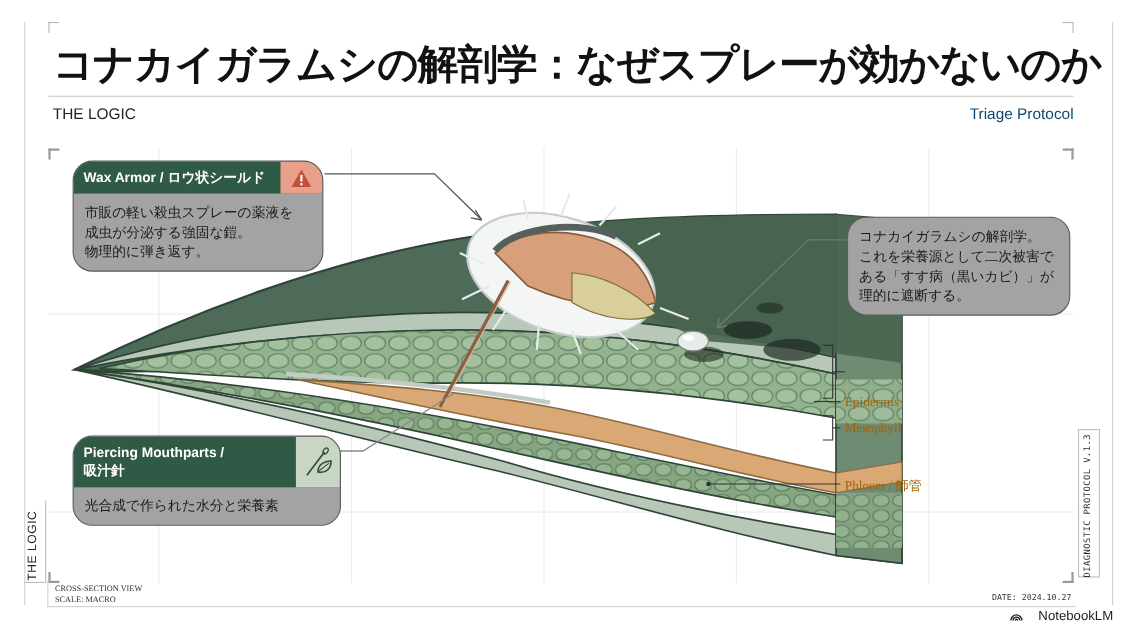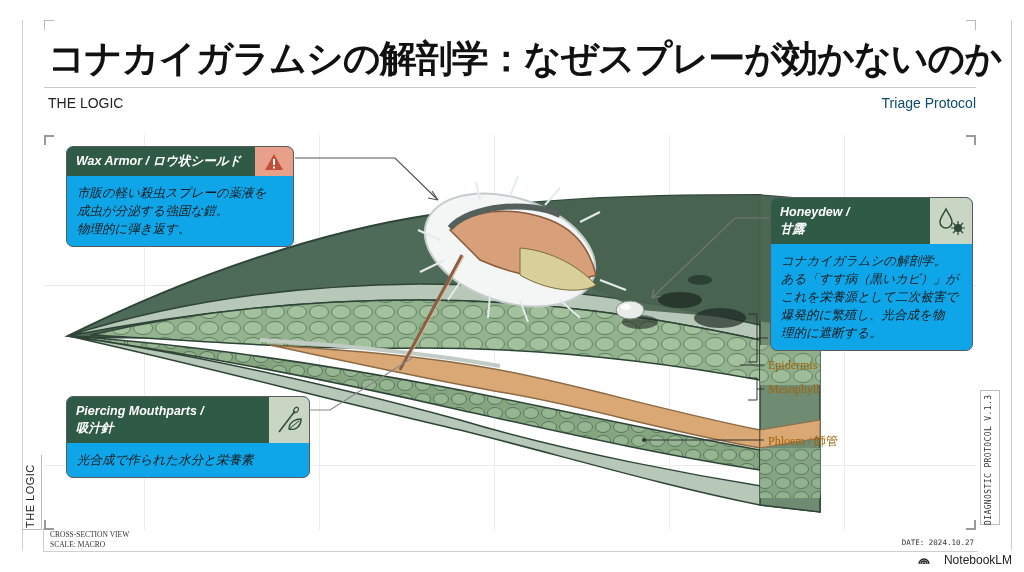--- a/index.html
+++ b/index.html
@@ -14,21 +14,21 @@
   .subtitle-left { position: absolute; left: 48px; top: 95px; font-size: 14px; color: #222; font-family: "Liberation Sans", sans-serif; }
   .subtitle-right { position: absolute; right: 48px; top: 83px; font-size: 14px; color: #0c4a6e; font-family: "Liberation Sans", sans-serif; margin-top: 12px; }
 
   .grid-area { position: absolute; left: 44px; top: 135px; width: 932px; height: 395px; }
   .gline-v { position: absolute; top: 0; width: 1px; height: 100%; background: #ececec; }
   .gline-h { position: absolute; left: 0; height: 1px; width: 100%; background: #ececec; }
   .corner { position: absolute; width: 10px; height: 10px; border-color: #9a9a9a; border-style: solid; border-width: 0; }
 
   .diagram-svg { position: absolute; left: 0; top: 0; }
 
-  .callout { position: absolute; background: #0ea5e9; border: 1.5px solid #5b5b5b; border-radius: 7px; overflow: hidden; font-style: italic; }
+  .callout { position: absolute; background: #a3a3a3; border: 1.5px solid #5b5b5b; border-radius: 18px; overflow: hidden; }
   .callout-head { display: flex; background: #2f5a45; color: #fff; }
   .callout-title { flex: 1; padding: 6px 9px; font-size: 12.5px; font-weight: bold; line-height: 17px; font-family: "Liberation Sans", "DejaVu Sans", sans-serif; }
   .callout-iconbox { width: 38px; display: flex; align-items: center; justify-content: center; }
   .callout-body { padding: 8px 10px 8px 10px; font-size: 12.5px; line-height: 18px; color: #1a1a1a; }
   .callout-body div { white-space: nowrap; }
 
   .layer-label { position: absolute; font-size: 12px; color: #a16207; font-family: Liberation Serif, serif; white-space: nowrap; text-align: center; }
 
   .side-tab-left { position: absolute; left: 22px; top: 455px; width: 20px; height: 75px; border: 1px solid #bdbdbd; border-top: none; border-left: none; }
   .side-tab-left-text { position: absolute; left: 24px; top: 528px; transform: rotate(-90deg); transform-origin: left top; font-size: 11px; color: #222; letter-spacing: 0.5px; white-space: nowrap; font-family: "Liberation Sans", sans-serif; }
@@ -158,43 +158,24 @@
     </div>
   </div>
   <div class="callout-body">
     <div>市販の軽い殺虫スプレーの薬液を</div>
     <div>成虫が分泌する強固な鎧。</div>
     <div>物理的に弾き返す。</div>
   </div>
 </div>
 
 <div class="callout" style="left:770px;top:197px;width:203px;">
-  <div class="callout-head">
-    <div class="callout-title">
-      <div>Honeydew /</div>
-      <div>甘露</div>
-    </div>
-    <div class="callout-iconbox" style="background:#c9d6c4;width:42px;">
-      <svg width="30" height="30" viewBox="0 0 30 30">
-          <path d="M10,3 C13,9 16,12 16,16 A6,6 0 0 1 4,16 C4,12 7,9 10,3 Z" fill="none" stroke="#2f4a3a" stroke-width="1.5"></path>
-          <circle cx="22" cy="22" r="4" fill="#2f4a3a"></circle>
-          <g stroke="#2f4a3a" stroke-width="1.2">
-            <line x1="22" y1="15" x2="22" y2="29"></line>
-            <line x1="15" y1="22" x2="29" y2="22"></line>
-            <line x1="17" y1="17" x2="27" y2="27"></line>
-            <line x1="27" y1="17" x2="17" y2="27"></line>
-          </g>
-        </svg>
-    </div>
-  </div>
   <div class="callout-body">
     <div>コナカイガラムシの解剖学。</div>
+    <div>これを栄養源として二次被害で</div>
     <div>ある「すす病（黒いカビ）」が</div>
-    <div>これを栄養源として二次被害で</div>
-    <div>爆発的に繁殖し、光合成を物</div>
     <div>理的に遮断する。</div>
   </div>
 </div>
 
 <div class="callout" style="left:66px;top:396px;width:244px;">
   <div class="callout-head">
     <div class="callout-title">
       <div>Piercing Mouthparts /</div>
       <div>吸汁針</div>
     </div>

